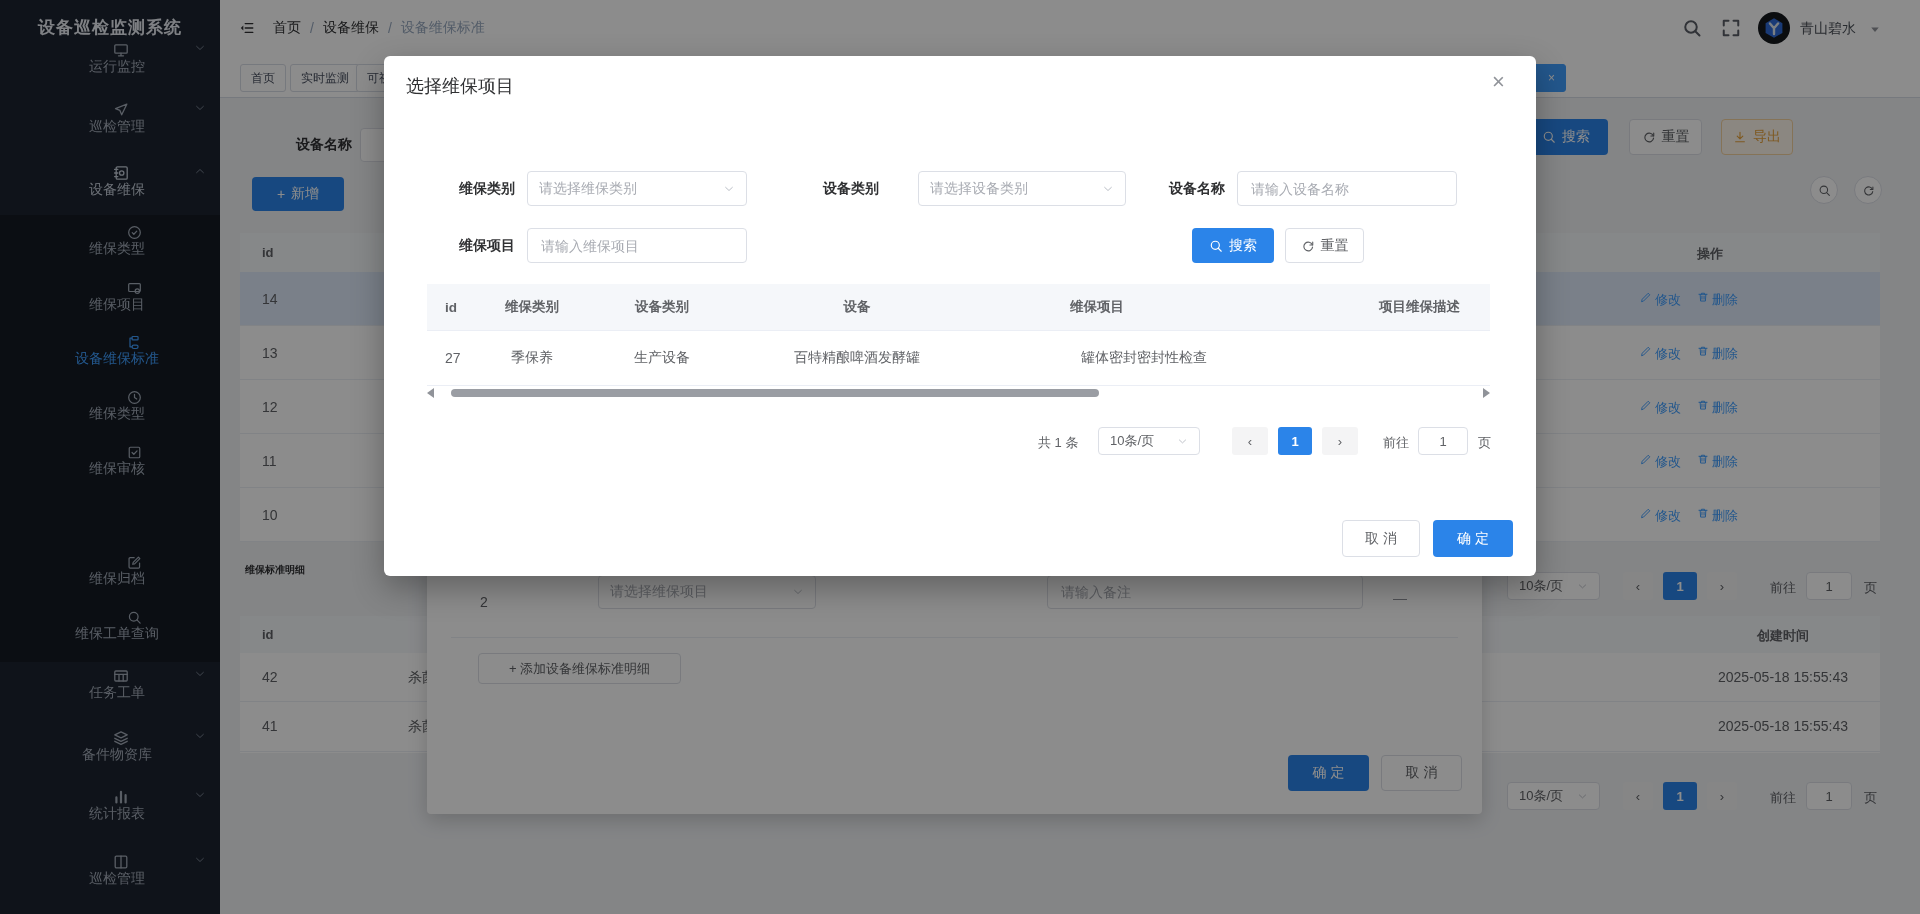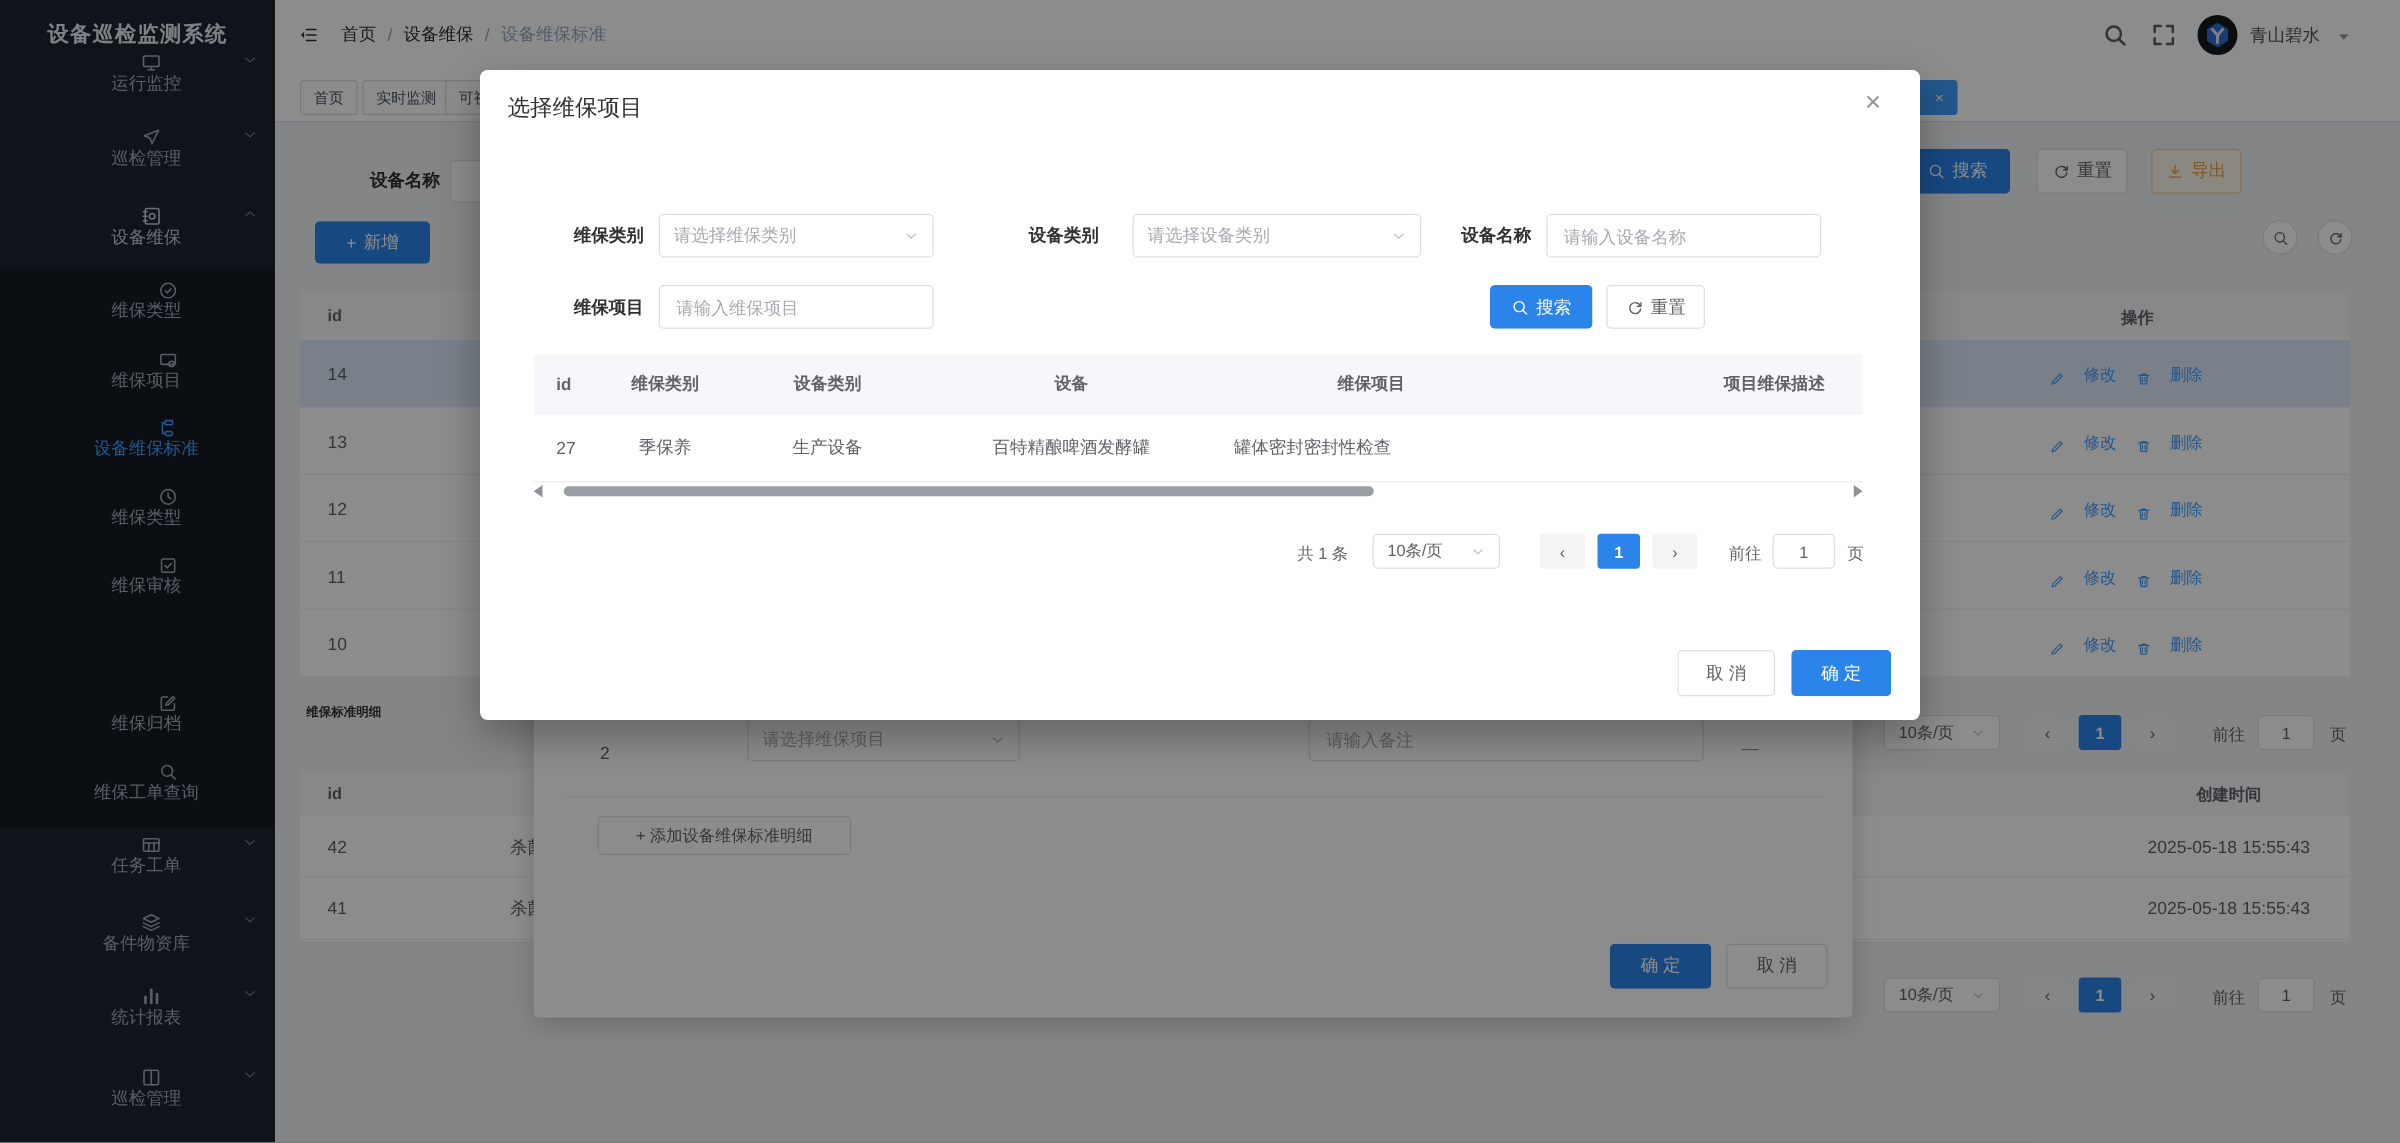--- a/index.html
+++ b/index.html
@@ -46,21 +46,21 @@
   .caret{color:#b8bcc4;flex:none;}
   .circle-btn{width:28px;height:28px;border-radius:50%;border:1px solid #dcdfe6;background:#fff;color:#606266;
     display:flex;align-items:center;justify-content:center;}
   .lbl{font-weight:bold;color:#303133;}
 
   
   .card{background:#fff;}
   .thead{background:#f5f7fa;color:#606266;font-weight:bold;font-size:13px;}
   .trow{border-bottom:1px solid #ebeef5;color:#606266;font-size:14px;background:#fff;}
   .t-selected{background:#dfeafa;}
-  .link{color:#409eff;display:flex;align-items:flex-end;gap:15px;font-size:13px;cursor:pointer;}
+  .link{color:#409eff;display:flex;align-items:flex-start;gap:3px;font-size:13px;cursor:pointer;}
 
   
   .pg-total{color:#606266;font-size:13px;}
   .pg-btn{width:30px;height:28px;background:#f4f4f5;border-radius:3px;color:#606266;font-size:13px;
     display:flex;align-items:center;justify-content:center;cursor:pointer;}
   .pg-active{width:34px;height:28px;background:#2b84e9;border-radius:3px;color:#fff;font-weight:bold;font-size:13px;
     display:flex;align-items:center;justify-content:center;}
   .pg-size{height:28px;font-size:13px;color:#606266;}
   .pg-text{color:#606266;font-size:13px;}
   .pg-input{width:46px;height:28px;border:1px solid #dcdfe6;border-radius:4px;text-align:center;font:inherit;
@@ -483,21 +483,21 @@
     <span class="abs m-close" style="left:1108px;top:16px">×</span>
 
     <span class="abs lbl" style="left:30px;top:124px;width:101px;text-align:right">维保类别</span>
     <div class="abs field" style="left:143px;top:115px;width:220px;height:35px">
       <span class="ph">请选择维保类别</span>
       <svg class="ico caret" width="12" height="12" viewBox="0 0 16 16">
           <path d="M3.5 5.8L8 10l4.5-4.2"></path>
         </svg>
     </div>
     <span class="abs lbl" style="left:380px;top:124px;width:115px;text-align:right">设备类别</span>
-    <div class="abs field" style="left:522px;top:115px;width:231px;height:35px">
+    <div class="abs field" style="left:534px;top:115px;width:208px;height:35px">
       <span class="ph">请选择设备类别</span>
       <svg class="ico caret" width="12" height="12" viewBox="0 0 16 16">
           <path d="M3.5 5.8L8 10l4.5-4.2"></path>
         </svg>
     </div>
     <span class="abs lbl" style="left:726px;top:124px;width:115px;text-align:right">设备名称</span>
     <div class="abs field" style="left:853px;top:115px;width:220px;height:35px">
       <input placeholder="请输入设备名称" style="">
     </div>
 
@@ -527,21 +527,21 @@
         <span style="width:130px;text-align:center">设备类别</span>
         <span style="width:260px;text-align:center">设备</span>
         <span style="width:220px;text-align:center">维保项目</span>
         <span style="flex:1;text-align:right;padding-right:30px">项目维保描述</span>
       </div>
       <div class="trow" style="display:flex;align-items:center;height:56px;border-top:1px solid #ebeef5">
         <span style="width:40px;padding-left:18px">27</span>
         <span style="width:130px;text-align:center">季保养</span>
         <span style="width:130px;text-align:center">生产设备</span>
         <span style="width:260px;text-align:center">百特精酿啤酒发酵罐</span>
-        <span style="width:220px;text-align:left">罐体密封密封性检查</span>
+        <span style="width:220px;text-align:right">罐体密封密封性检查</span>
         <span style="flex:1;text-align:right;padding-right:30px"></span>
       </div>
 
       <div class="hscroll" style="position:relative;margin-top:2px">
         <span class="tri" style="border-width:5px 7px 5px 0;border-color:transparent #909399 transparent transparent"></span>
         <div class="hthumb" style="left:24px;width:648px"></div>
         <span class="tri" style="position:absolute;right:0;border-width:5px 0 5px 7px;border-color:transparent transparent transparent #909399"></span>
       </div>
     </div>
 

